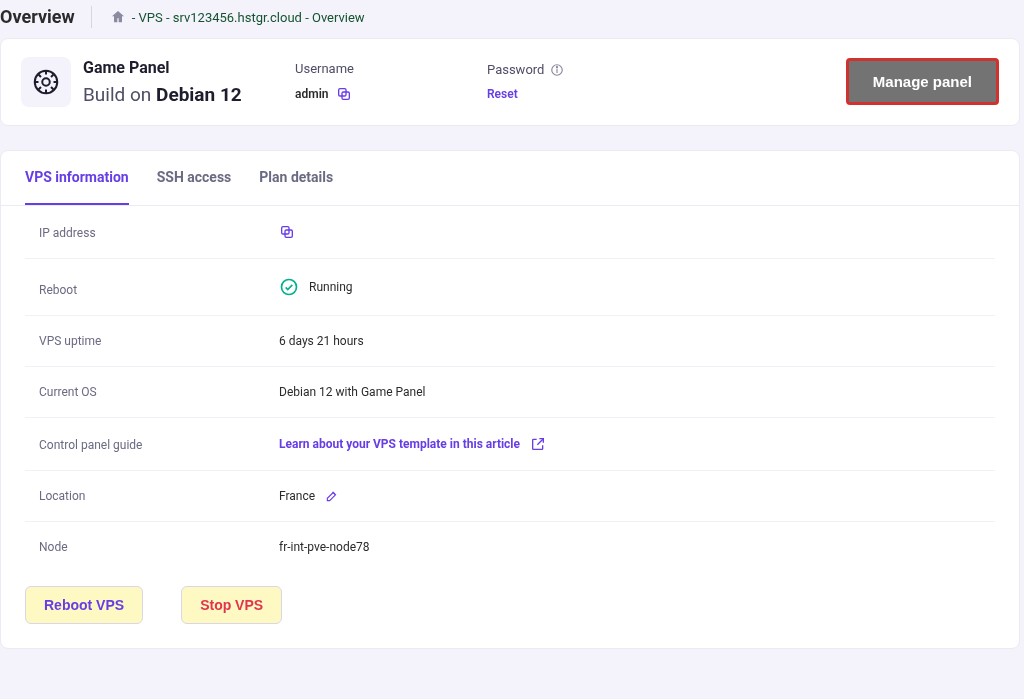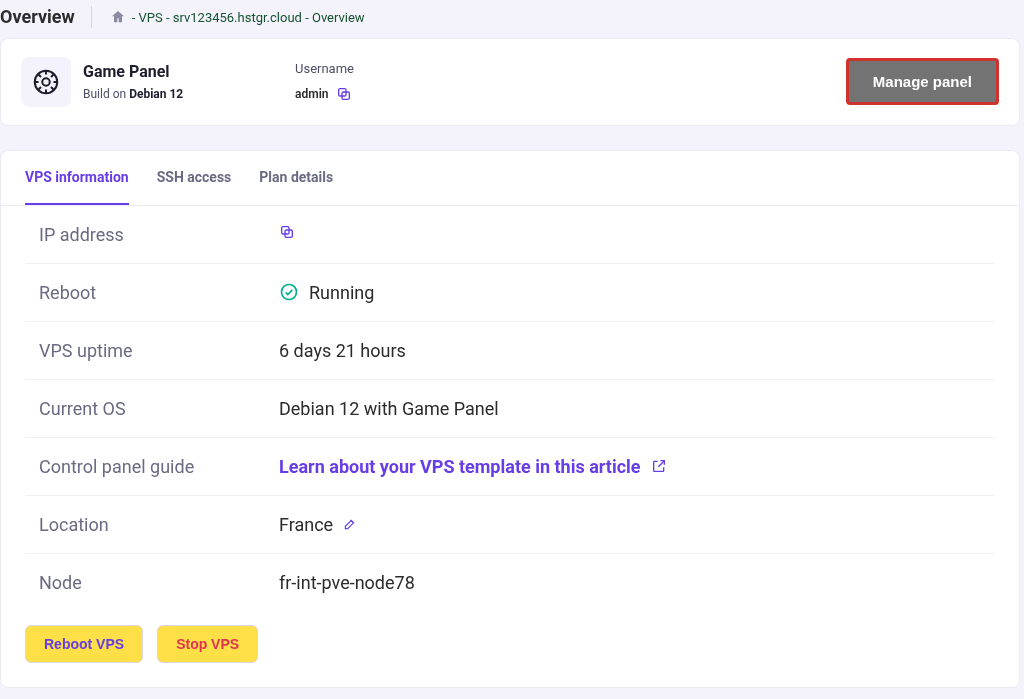--- a/index.html
+++ b/index.html
@@ -43,21 +43,21 @@
   }
   .top-card { display: flex; align-items: center; gap: 12px; }
   .panel-icon {
     width: 50px; height: 50px;
     background: #f4f3fc;
     border-radius: 8px;
     display: flex; align-items: center; justify-content: center;
   }
   .panel-meta { flex: 0 0 200px; }
   .panel-meta .name { font-size: 16px; font-weight: 700; color: #1d1d2e; }
-  .panel-meta .build { font-size: 12px; color: #4e4e66; margin-top: 6px; }
+  .panel-meta .build { font-size: 19px; color: #4e4e66; margin-top: 6px; }
   .panel-meta .build b { font-weight: 700; color: #1d1d2e; }
   .lbl { font-size: 13px; color: #4e4e66; }
   .valrow { font-size: 12px; color: #2b2b2b; margin-top: 10px; display: flex; align-items: center; gap: 8px; }
   .col { flex: 0 0 180px; }
   .link { color: #673de6; font-weight: 600; cursor: pointer; }
   .spacer { flex: 1; }
   .manage-btn {
     background: #737373;
     border: 3px solid #d0322f;
     color: #fff;
@@ -79,42 +79,42 @@
     font-size: 14px;
     font-weight: 700;
     color: #6a6a82;
     cursor: pointer;
     border-bottom: 2px solid transparent;
   }
   .tab.active { color: #673de6; border-bottom-color: #673de6; }
   .rows { padding: 0 24px; }
   .row {
     display: flex;
-    align-items: flex-start;
+    align-items: flex-end;
     padding: 18px 14px;
     border-bottom: 1px solid #f2f0f7;
-    font-size: 18px;
+    font-size: 12px;
   }
   .row:last-of-type { border-bottom: none; }
   .row .key { width: 240px; color: #6a6a82; }
   .row .val { color: #2b2b2b; display: flex; align-items: center; gap: 10px; }
   .copy-icon, .info-icon, .ext-icon, .edit-icon { display: inline-flex; cursor: pointer; }
   .status-check svg { display: block; }
   .btnbar { padding: 14px 24px 24px 24px; display: flex; gap: 14px; }
   .btn-outline {
-    background: #fde047;
+    background: #fef9c3;
     border: 1px solid #d9d6e6;
     border-radius: 6px;
     padding: 10px 18px;
     font-size: 14px;
     font-weight: 700;
     cursor: pointer;
   }
   .btn-reboot { color: #673de6; }
-  .btn-stop { color: #e0344f; }
+  .btn-stop { color: #e0344f; margin-left: 24px; }
 </style>
 </head>
 <body>
 
 <div class="page-header">
   <div class="page-title">Overview</div>
   <div class="breadcrumb">
     <span>
       <svg width="16" height="16" viewBox="0 0 24 24" fill="#8a8aa0">
           <path d="M12 3l9 8h-3v9h-5v-6H11v6H6v-9H3z"></path>
@@ -143,20 +143,35 @@
     <div class="valrow">
       <span style="font-weight:600;">admin</span>
       <span class="copy-icon">
         <svg width="16" height="16" viewBox="0 0 24 24" fill="none" stroke="#673de6" stroke-width="2">
             <rect x="9" y="9" width="11" height="11" rx="2"></rect>
             <rect x="4" y="4" width="11" height="11" rx="2"></rect>
           </svg>
       </span>
     </div>
   </div>
+  <div class="col">
+    <div class="lbl" style="display:flex;align-items:center;gap:6px;">
+      <span>Password</span>
+      <span class="info-icon">
+        <svg width="14" height="14" viewBox="0 0 24 24" fill="none" stroke="#8a8aa0" stroke-width="2">
+            <circle cx="12" cy="12" r="9"></circle>
+            <line x1="12" y1="10" x2="12" y2="17"></line>
+            <circle cx="12" cy="7" r="1" fill="#8a8aa0"></circle>
+          </svg>
+      </span>
+    </div>
+    <div class="valrow">
+      <span class="link">Reset</span>
+    </div>
+  </div>
   <div class="spacer"></div>
   <button class="manage-btn">Manage panel</button>
 </div>
 
 <div class="card main-card">
   <div class="tabs">
     <div class="tab active">VPS information</div>
     <div class="tab">SSH access</div>
     <div class="tab">Plan details</div>
   </div>

